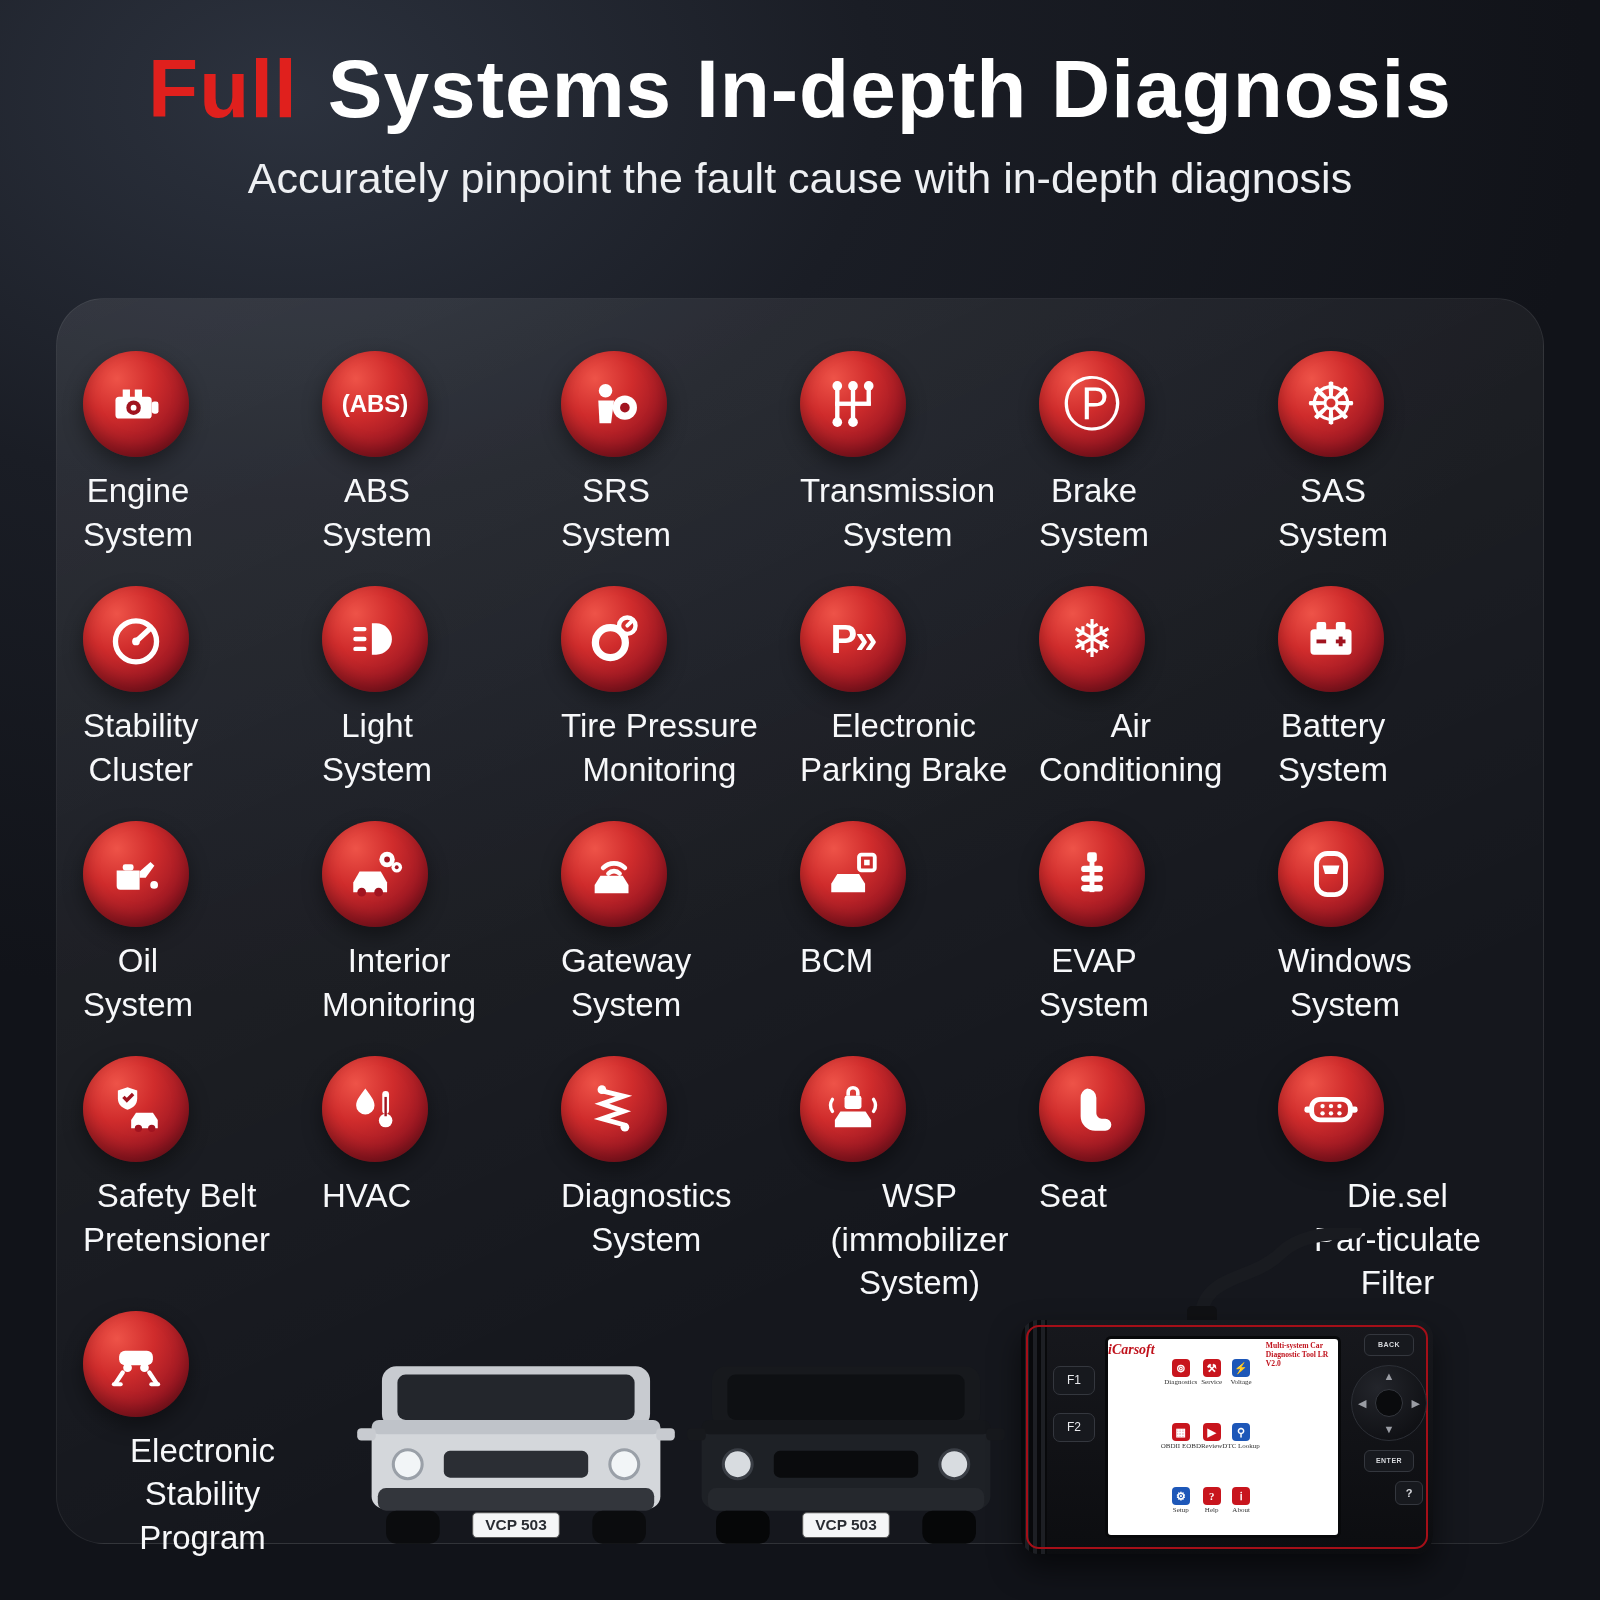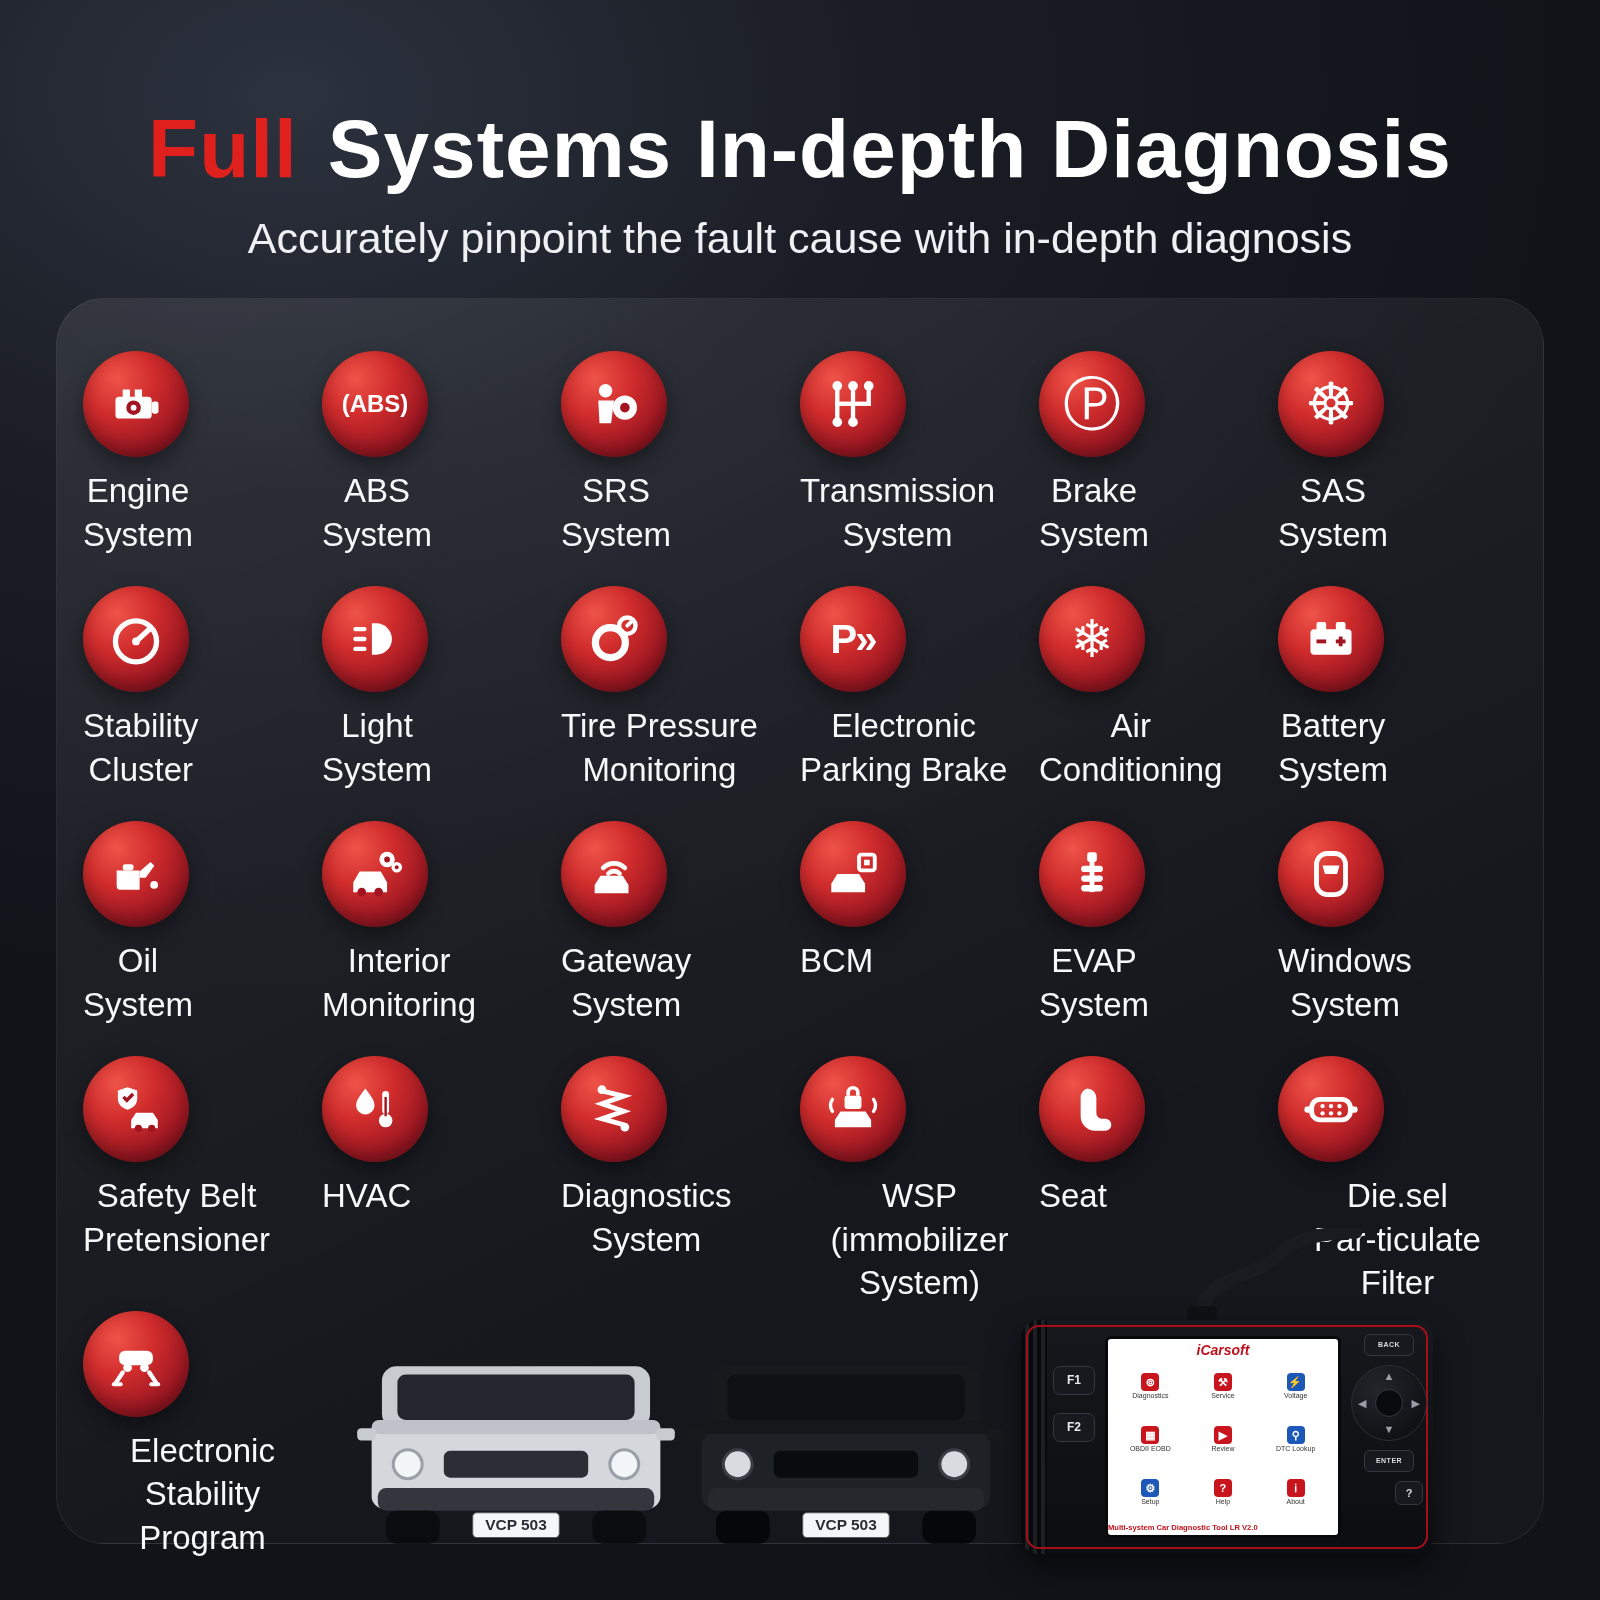--- a/index.html
+++ b/index.html
@@ -2,21 +2,21 @@
 <html><head>
 <meta charset="utf-8">
 <style>
   html,body{margin:0;padding:0;}
   body{
     width:1600px;height:1600px;
     font-family:"Liberation Sans",sans-serif;
     background:radial-gradient(1300px 900px at 18% 6%, #2c323e 0%, #1a1d25 45%, #111319 100%);
     color:#fff;overflow:hidden;position:relative;
   }
-  .header{width:100%;text-align:center;padding-top:106px;}
+  .header{width:100%;text-align:center;padding-top:46px;}
   .title{font-size:82px;font-weight:800;letter-spacing:1px;line-height:1.05;}
   .title .accent{color:#e0201d;margin-right:30px;}
   .subtitle{font-size:43px;font-weight:400;color:#eef0f3;margin-top:22px;}
   .panel{
     position:absolute;left:56px;top:298px;width:1488px;height:1246px;
     border-radius:48px;
     background:linear-gradient(155deg, rgba(255,255,255,0.085), rgba(255,255,255,0.02) 70%);
     border:1px solid rgba(255,255,255,0.07);
     box-sizing:border-box;
     padding:52px 26px 34px;
@@ -49,23 +49,23 @@
   .cable{position:absolute;top:-92px;left:150px;width:200px;height:100px;}
   .device{
     width:412px;height:234px;background:linear-gradient(180deg,#17181d,#0c0d10);
     border-radius:18px;position:relative;display:flex;
     box-shadow:0 14px 30px rgba(0,0,0,.55);
   }
   .device .face-line{position:absolute;inset:5px;border:2px solid #a50f18;border-radius:13px;pointer-events:none;}
   .ribs{width:26px;border-radius:18px 0 0 18px;background:repeating-linear-gradient(90deg,#08090b 0 4px,#1d1f24 4px 8px);}
   .fcol{width:54px;display:flex;flex-direction:column;align-items:center;gap:18px;padding-top:46px;}
   .f-btn{width:40px;height:27px;border-radius:7px;background:#17191e;border:1px solid #34373e;
-    color:#e8e9ec;font-size:12px;font-weight:700;display:flex;align-items:center;justify-content:center;}
+    color:#e8e9ec;font-size:12px;font-weight:400;display:flex;align-items:center;justify-content:center;}
   .screen{flex:1;margin:16px 4px;background:#fff;border:3px solid #08090b;border-radius:6px;
-    display:flex;flex-direction:column;overflow:hidden;}
+    display:flex;flex-direction:row;overflow:hidden;font-family:Liberation Serif, serif;}
   .brand{color:#c0121c;font-weight:800;font-style:italic;font-size:14px;text-align:center;padding-top:3px;}
   .menu{flex:1;display:grid;grid-template-columns:repeat(3,1fr);grid-template-rows:repeat(3,1fr);padding:2px 6px;}
   .mi{display:flex;flex-direction:column;align-items:center;justify-content:center;gap:1px;}
   .mi-ic{width:18px;height:18px;border-radius:4px;color:#fff;font-size:11px;line-height:18px;text-align:center;font-weight:700;}
   .mi-red{background:#c8151d;}
   .mi-blue{background:#1d57b8;}
   .mi-label{font-size:7px;color:#333;white-space:nowrap;}
   .screen-footer{color:#c0121c;font-size:7.6px;font-weight:700;padding:2px 0 3px;}
   .rcol{width:88px;display:flex;flex-direction:column;align-items:center;gap:9px;padding-top:14px;}
   .btn-back,.btn-enter{width:48px;height:20px;border-radius:6px;background:#17191e;border:1px solid #34373e;

